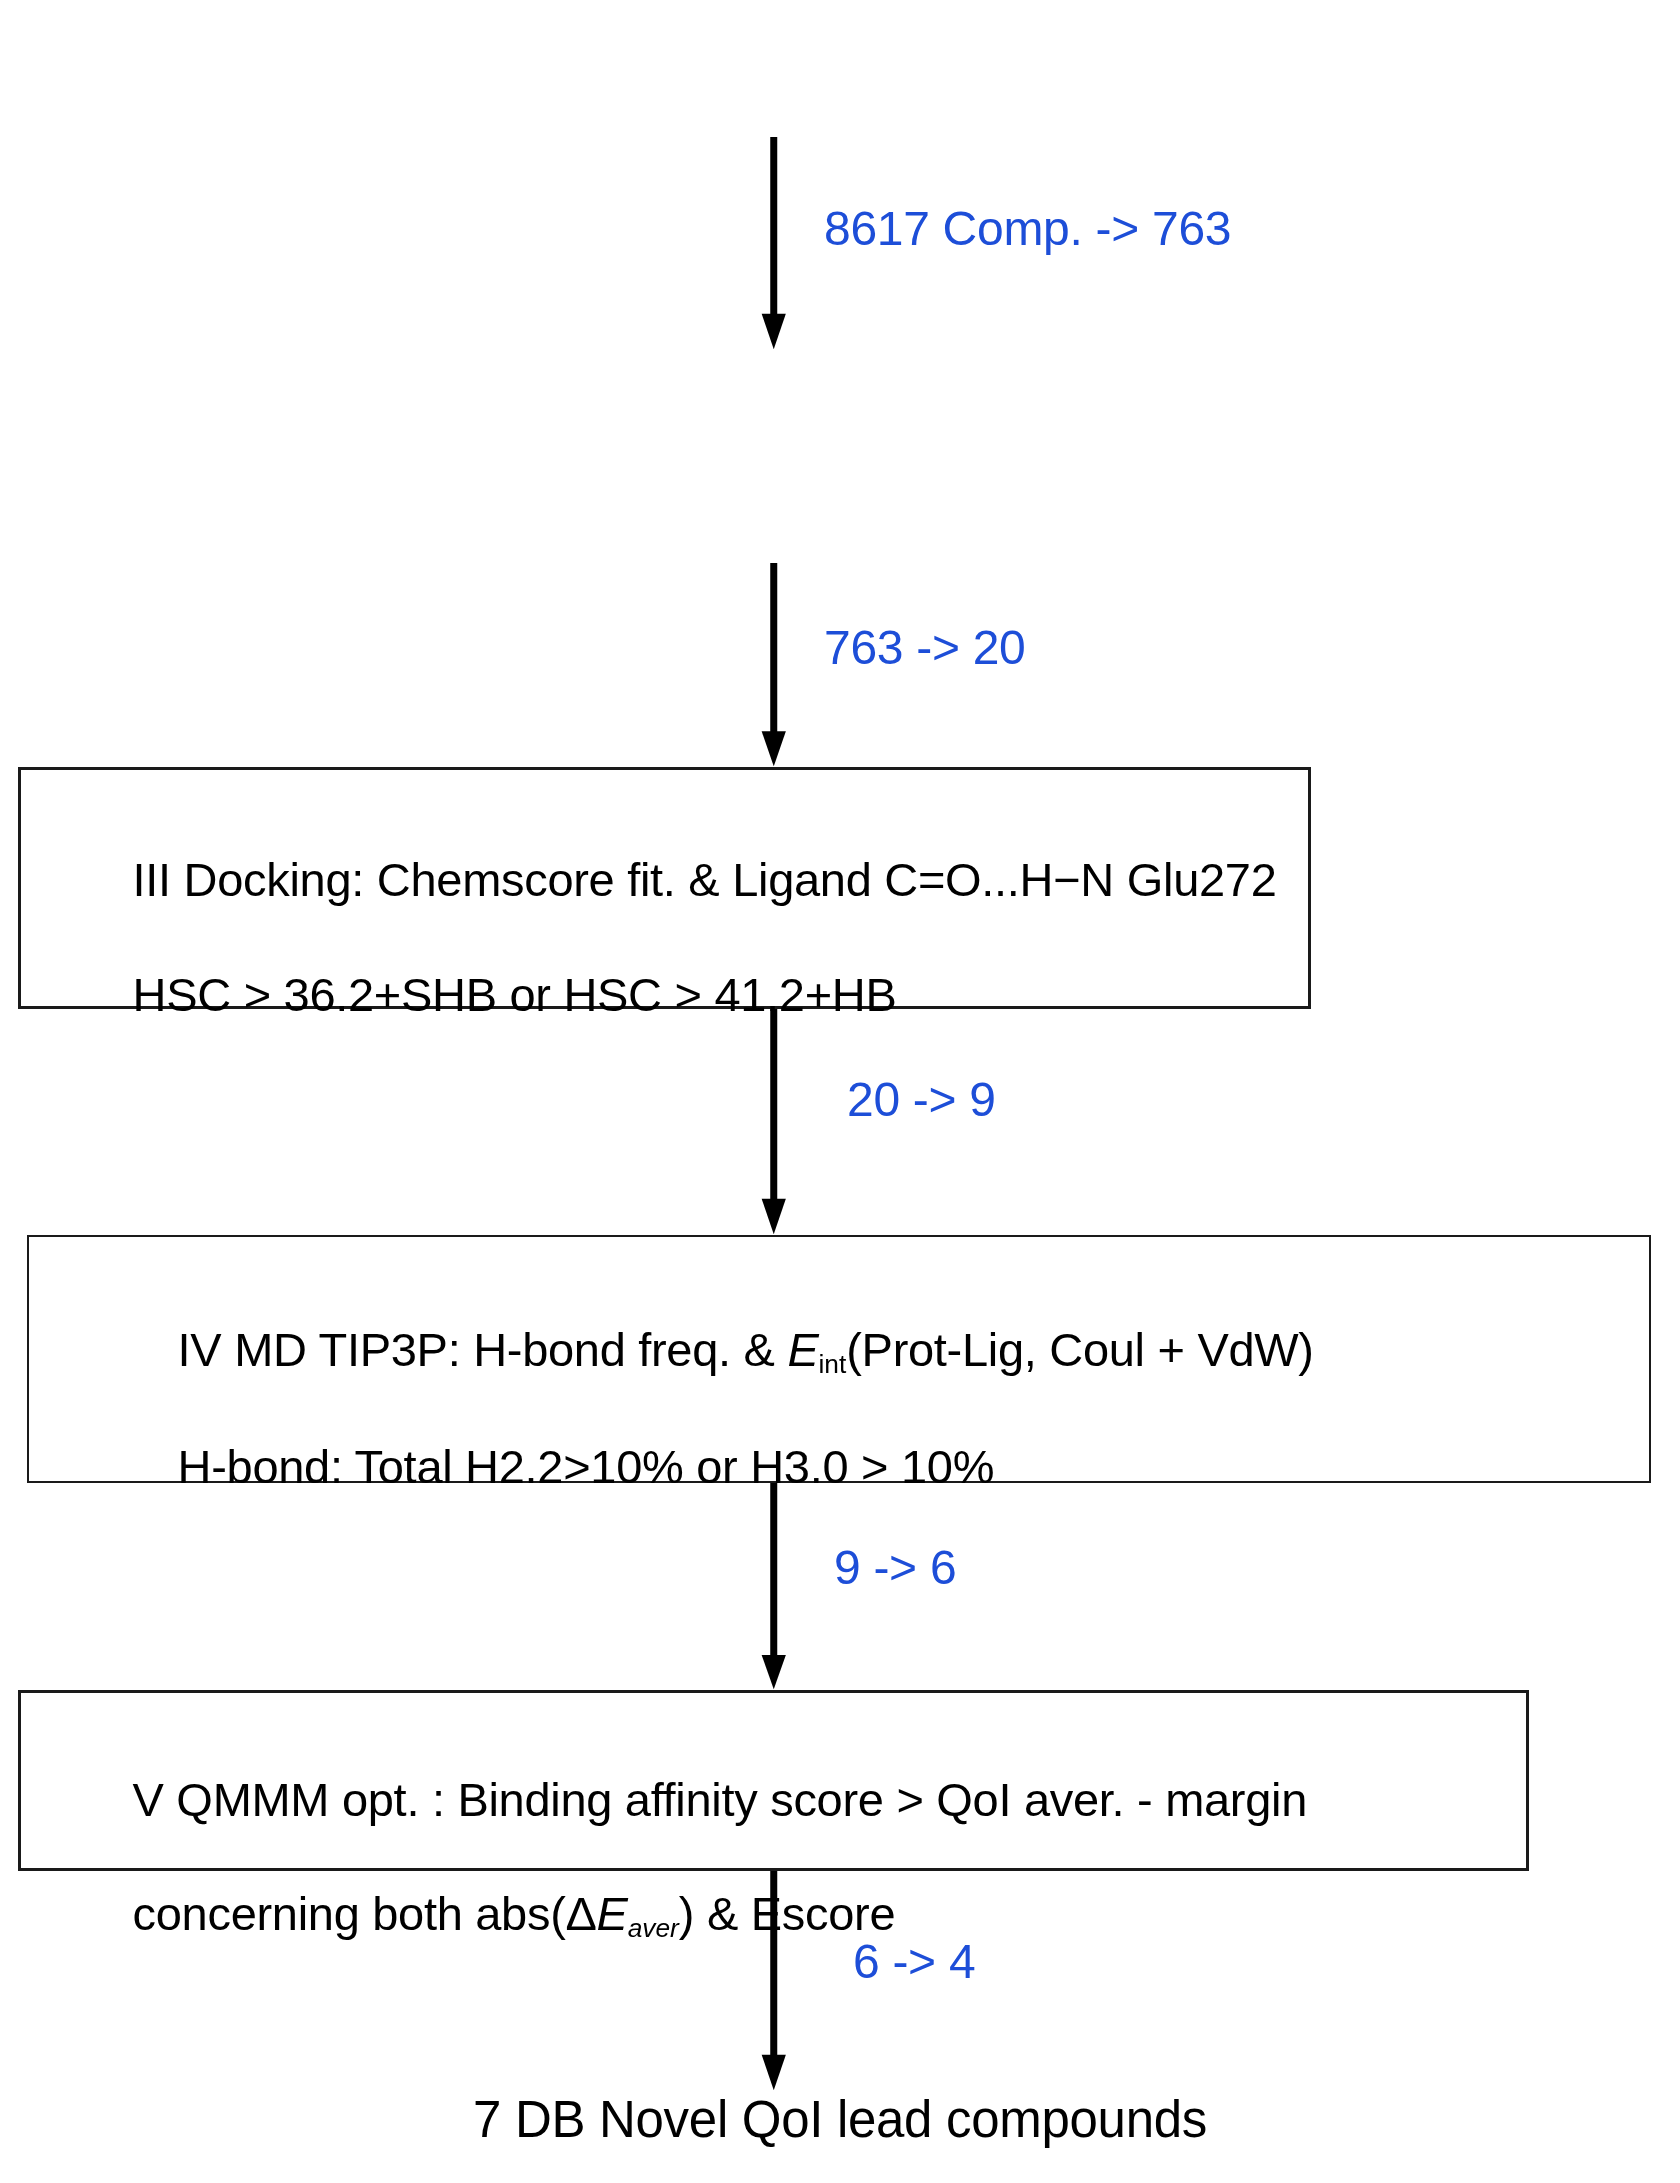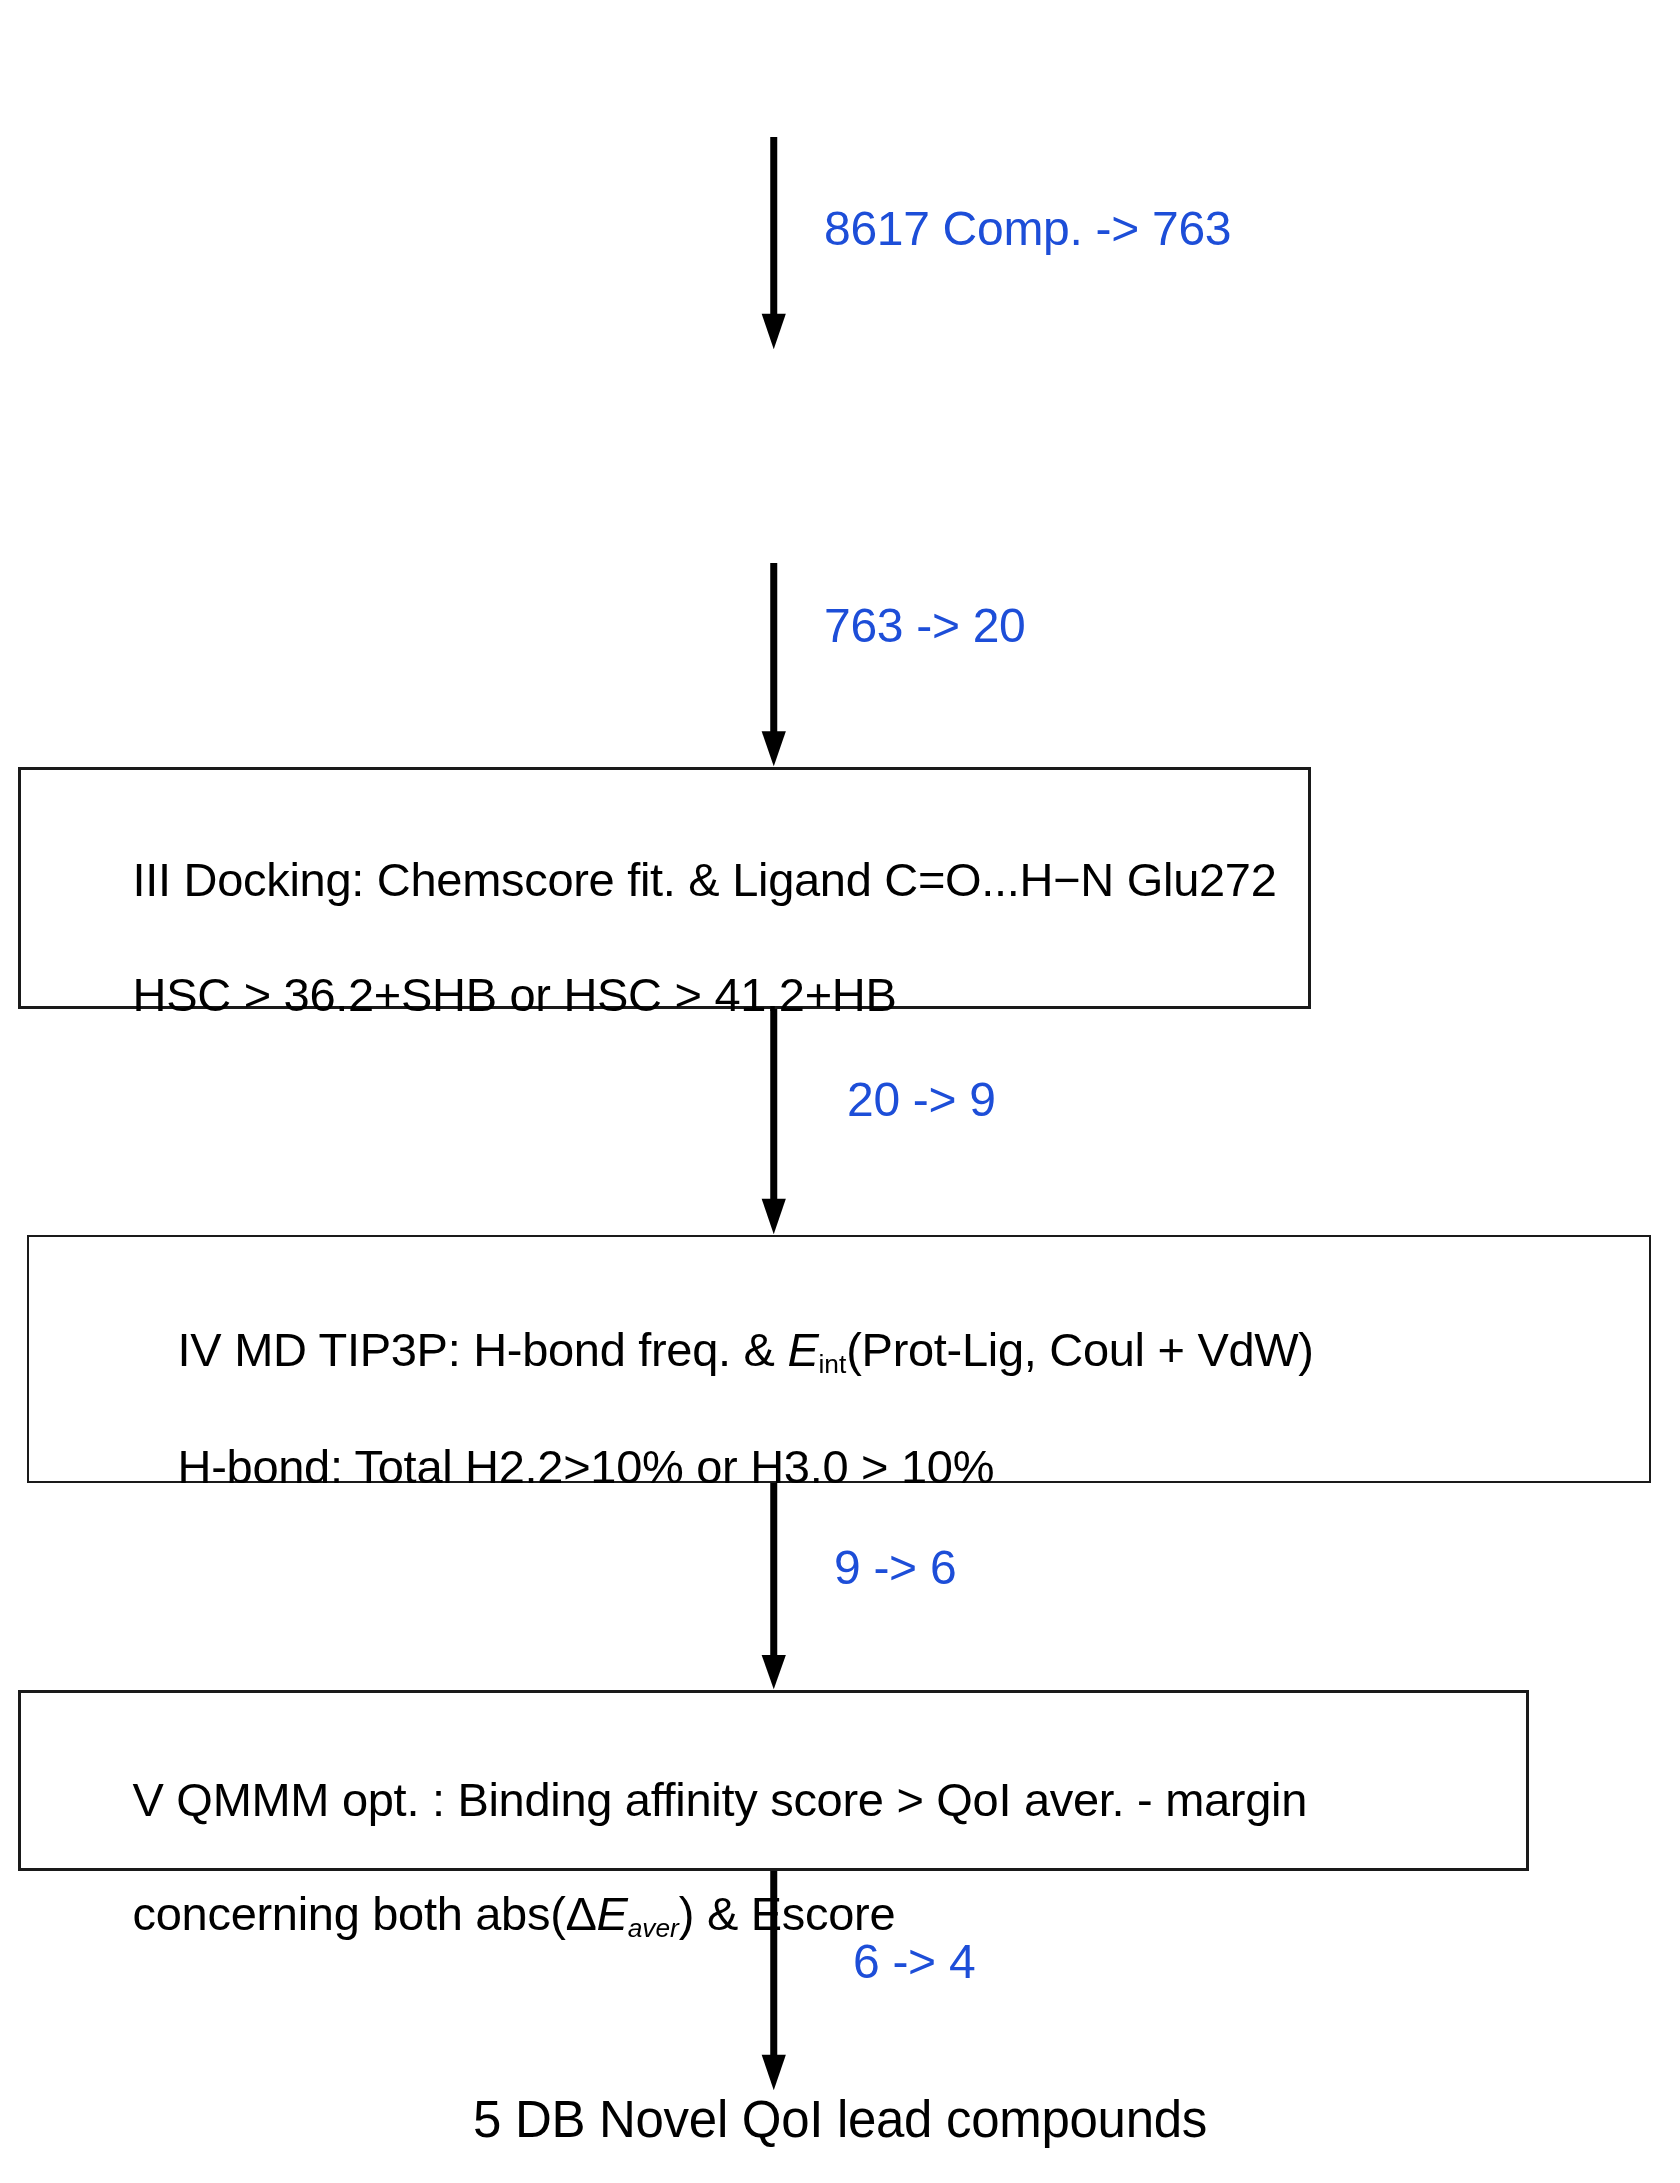--- a/index.html
+++ b/index.html
@@ -81,21 +81,21 @@
     color: #1d4ed8;
   }
 
   #arrow-1 { top: 137px;  height: 213px; }
   #arrow-2 { top: 563px;  height: 204px; }
   #arrow-3 { top: 1009px; height: 226px; }
   #arrow-4 { top: 1483px; height: 207px; }
   #arrow-5 { top: 1871px; height: 220px; }
 
   #arrow-label-1 { left: 824px; top: 205px; }
-  #arrow-label-2 { left: 824px; top: 602px; text-align: center; }
+  #arrow-label-2 { left: 824px; top: 624px; text-align: center; }
   #arrow-label-3 { left: 847px; top: 1076px; }
   #arrow-label-4 { left: 834px; top: 1544px; }
   #arrow-label-5 { left: 853px; top: 1938px; }
 
   
   #outcome {
     position: absolute;
     left: 0;
     top: 2094px;
     width: 1680px;
@@ -178,16 +178,16 @@
   </div>
 
   <div class="arrow" id="arrow-5">
     <svg width="25.5" height="220" viewBox="0 0 40 345" aria-hidden="true">
       <line x1="20" y1="0" x2="20" y2="310" stroke="#000" stroke-width="11"></line>
       <polygon points="20,344 1,288 39,288" fill="#000"></polygon>
     </svg>
   </div>
   <div class="arrow-label" id="arrow-label-5">6 -&gt; 4</div>
 
-  <div id="outcome">5 DB Novel QoI lead compounds</div>
+  <div id="outcome">7 DB Novel QoI lead compounds</div>
 
 </div>
 
 
 </body></html>

